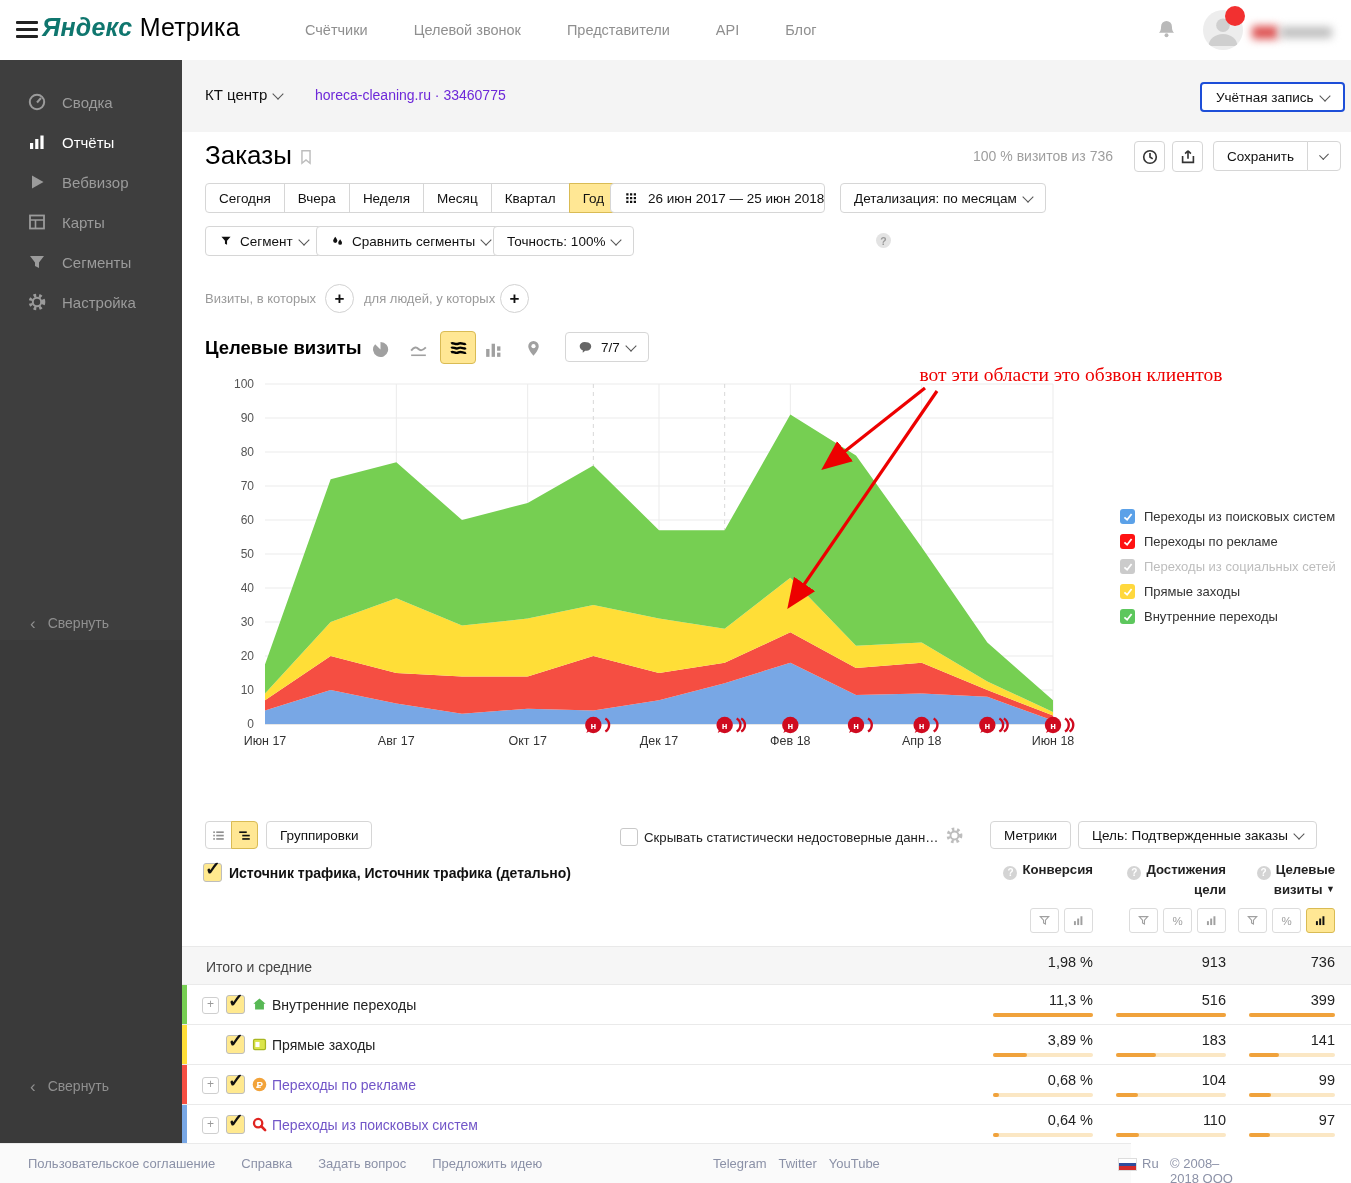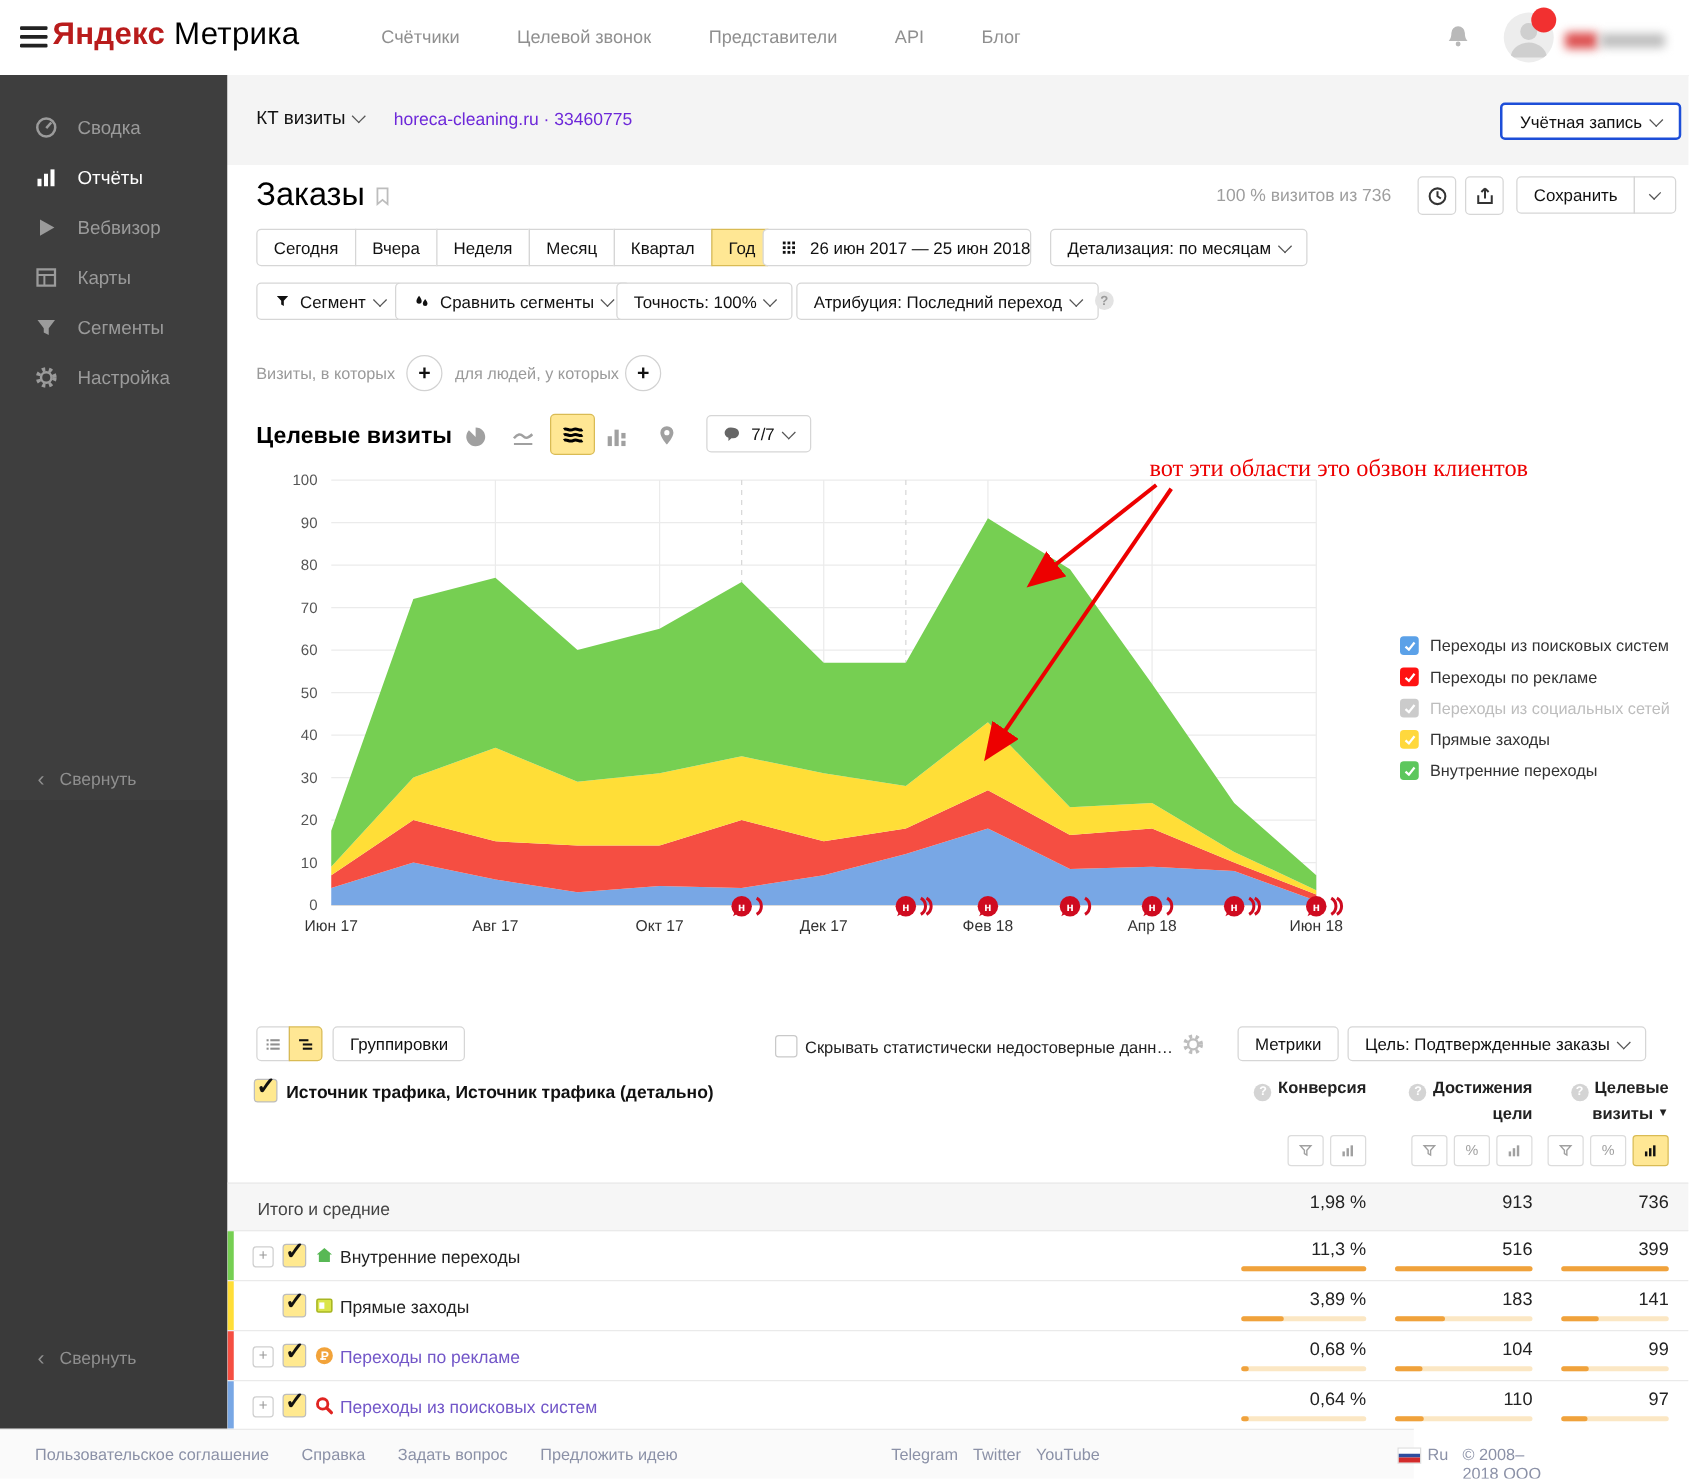--- a/index.html
+++ b/index.html
@@ -4,21 +4,21 @@
 <style>
   html,body{margin:0;padding:0;background:#fff;}
   .page{position:relative;width:1351px;height:1183px;overflow:hidden;background:#fff;
         font-family:"Liberation Sans",sans-serif;color:#222;font-size:13px;}
   .abs{position:absolute;}
   
   .topbar{position:absolute;left:0;top:0;width:1351px;height:60px;background:#fff;border-bottom:1px solid #e6e6e6;}
   .burger{position:absolute;left:16px;top:21px;width:22px;height:18px;cursor:pointer;}
   .burger span{display:block;height:3px;background:#222;margin-bottom:4px;border-radius:1px;}
   .logo{position:absolute;left:42px;top:13px;font-size:25px;letter-spacing:.2px;white-space:nowrap;}
-  .logo-bold{font-weight:bold;color:#b91c1c;}
+  .logo-bold{font-weight:bold;color:#0f766e;font-style:italic;}
   .logo-bold::first-letter{color:#f00;}
   .logo-light{font-weight:normal;color:#000;}
   .topnav{position:absolute;left:305px;top:0;height:60px;display:flex;align-items:center;gap:46px;}
   .topnav .nav-link{color:#8f8f8f;font-size:14.5px;cursor:pointer;white-space:nowrap;}
   .bell{position:absolute;left:1155px;top:18px;color:#b9b9b9;}
   .avatar{position:absolute;left:1203px;top:10px;width:40px;height:40px;border-radius:50%;background:#ededed;overflow:hidden;}
   .avatar-badge{position:absolute;left:1225px;top:6px;width:20px;height:20px;border-radius:50%;background:#f23030;}
   .blur1{position:absolute;left:1252px;top:26px;width:26px;height:13px;background:#dd5050;filter:blur(4px);border-radius:2px;}
   .blur2{position:absolute;left:1280px;top:27px;width:52px;height:11px;background:#bdbdbd;filter:blur(4px);border-radius:2px;}
   
@@ -182,21 +182,21 @@
     <div class="side-lower">
       <div class="collapse-row" style="top:431px;">
         <span class="lt">‹</span>
         <span>Свернуть</span>
       </div>
     </div>
   </aside>
 
   <div class="counterbar">
     <span class="counter-name">
-      <span>КТ визиты</span><span class="chev"></span>
+      <span>КТ центр</span><span class="chev"></span>
     </span>
     <span class="counter-site">
       <span>horeca-cleaning.ru</span> <span>·</span> <span>33460775</span>
     </span>
     <button class="account-btn">
       <span>Учётная запись</span>
         <span class="chev"></span>
     </button>
   </div>
 
@@ -278,24 +278,20 @@
           <svg width="15" height="15" viewBox="0 0 20 20" style="display:block" aria-hidden="true">
             <path d="M7 3.5c1.8 2.5 2.8 4.1 2.8 5.6a2.8 2.8 0 0 1-5.6 0C4.2 7.6 5.2 6 7 3.5Z" fill="currentColor"></path>
             <path d="M13.5 7c1.6 2.2 2.5 3.6 2.5 4.9a2.5 2.5 0 0 1-5 0c0-1.3.9-2.7 2.5-4.9Z" fill="currentColor"></path>
           </svg>
         </span>
       <span>Сравнить сегменты</span>
         <span class="chev"></span>
     </button>
     <button class="btn abs" style="left:311px;top:94px;">
       <span>Точность: 100%</span>
-        <span class="chev"></span>
-    </button>
-    <button class="btn abs" style="left:455px;top:94px;">
-      <span>Атрибуция: Последний переход</span>
         <span class="chev"></span>
     </button>
     <span class="qcirc abs" style="left:694px;top:101px;background:#e3e3e3;color:#9a9a9a;">?</span>
 
     
     <span class="abs graytxt" style="left:23px;top:159px;font-size:13px;">Визиты, в которых</span>
     <span class="pluscirc abs" style="left:143px;top:152px;">+</span>
     <span class="abs graytxt" style="left:182px;top:159px;font-size:13px;">для людей, у которых</span>
     <span class="pluscirc abs" style="left:318px;top:152px;">+</span>
 

